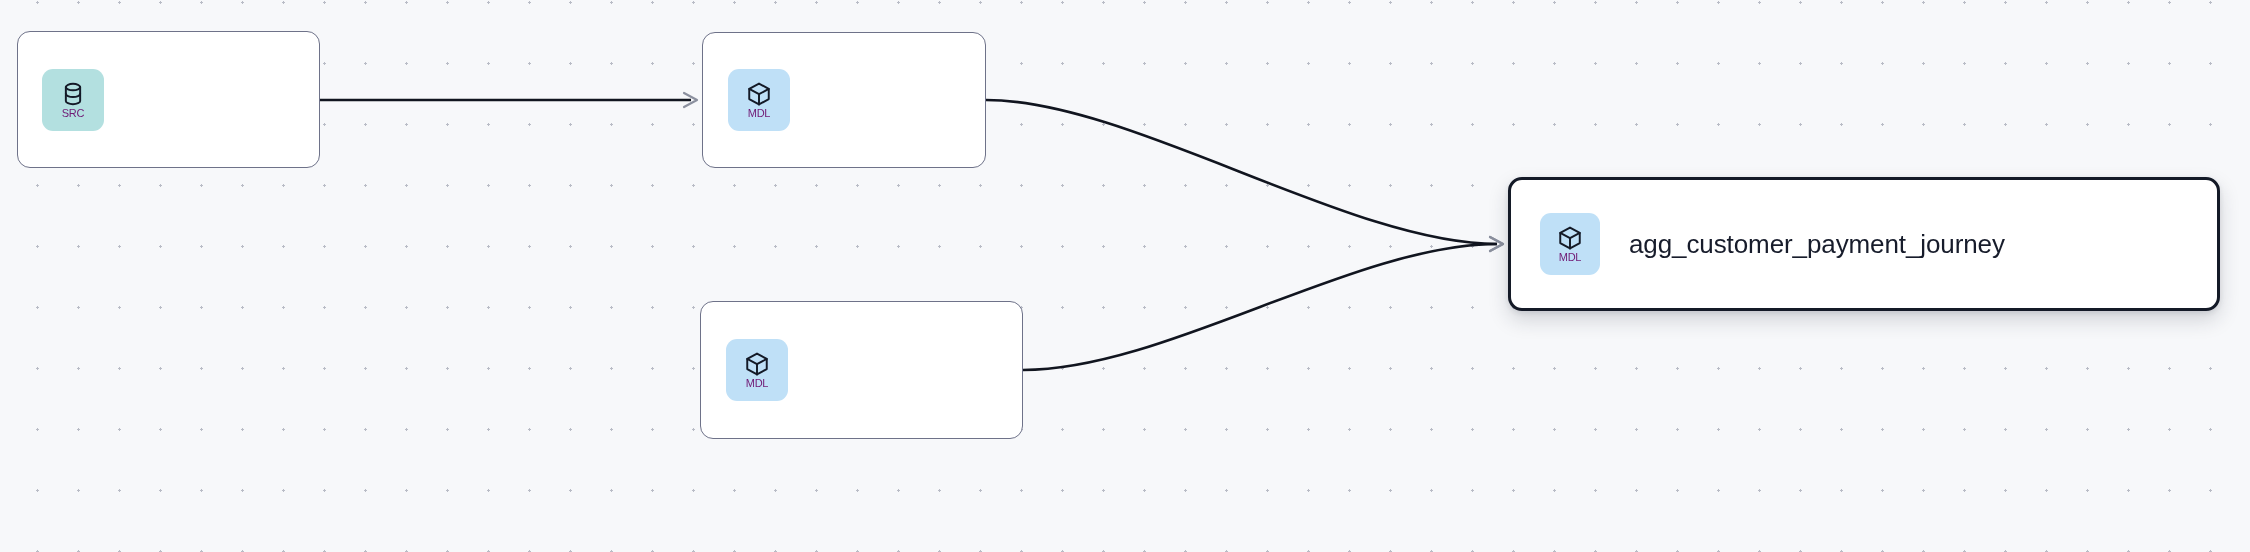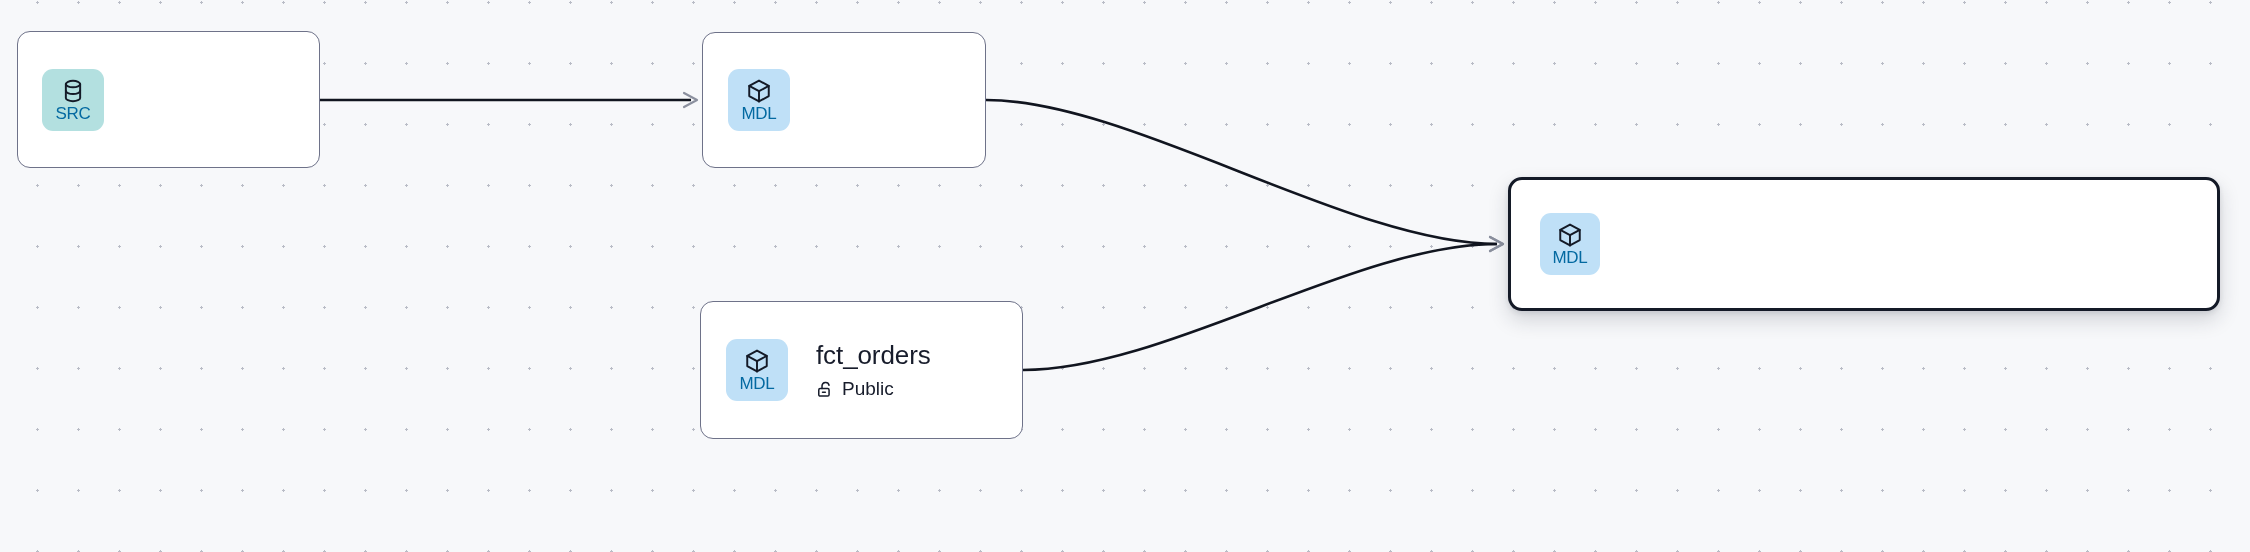--- a/index.html
+++ b/index.html
@@ -84,24 +84,24 @@
 
   .badge-glyph {
     display: block;
     line-height: 0;
   }
 
   .badge-glyph svg { display: block; }
 
   .badge-text {
     font-family: "Liberation Sans", sans-serif;
-    font-size: 17px;
+    font-size: 11px;
     font-weight: 400;
     letter-spacing: -0.3px;
-    color: #0369a1;
+    color: #701a75;
     line-height: 1;
   }
 
   .node-body {
     display: flex;
     flex-direction: column;
     justify-content: center;
     gap: 7px;
   }
 
@@ -216,41 +216,31 @@
     <div class="node-badge badge-mdl">
       <span class="badge-glyph">
         <svg width="26" height="26" viewBox="0 0 24 24" fill="none" stroke="#141a27" stroke-width="1.8" stroke-linecap="round" stroke-linejoin="round">
           <path d="M12 2.4 L21 7.3 L21 16.7 L12 21.6 L3 16.7 L3 7.3 Z"></path>
           <path d="M3 7.3 L12 12.2 L21 7.3"></path>
           <path d="M12 12.2 L12 21.6"></path>
         </svg>
       </span>
       <span class="badge-text">MDL</span>
     </div>
-    <div class="node-body">
-      <div class="node-title">fct_orders</div>
-      <div class="node-meta">
-        <span class="node-meta-icon">
-          <svg width="19" height="19" viewBox="0 0 24 24" fill="none" stroke="#171c2b" stroke-width="1.9" stroke-linecap="round" stroke-linejoin="round">
-            <rect x="3.5" y="10.8" width="13" height="9.4" rx="1.7"></rect>
-            <path d="M7.6 10.8 V7.3 a4.5 4.5 0 0 1 8.9 -0.7"></path>
-            <path d="M8.2 15.6 h3.6"></path>
-          </svg>
-        </span>
-        <span class="node-meta-text">Public</span>
-      </div>
-    </div>
   </div>
 
   <div class="node selected" id="node-agg-customer-payment-journey">
     <div class="node-badge badge-mdl">
       <span class="badge-glyph">
         <svg width="26" height="26" viewBox="0 0 24 24" fill="none" stroke="#141a27" stroke-width="1.8" stroke-linecap="round" stroke-linejoin="round">
           <path d="M12 2.4 L21 7.3 L21 16.7 L12 21.6 L3 16.7 L3 7.3 Z"></path>
           <path d="M3 7.3 L12 12.2 L21 7.3"></path>
           <path d="M12 12.2 L12 21.6"></path>
         </svg>
       </span>
       <span class="badge-text">MDL</span>
     </div>
+    <div class="node-body">
+      <div class="node-title">agg_customer_payment_journey</div>
+    </div>
   </div>
 
 </div>
 
 </body></html>

